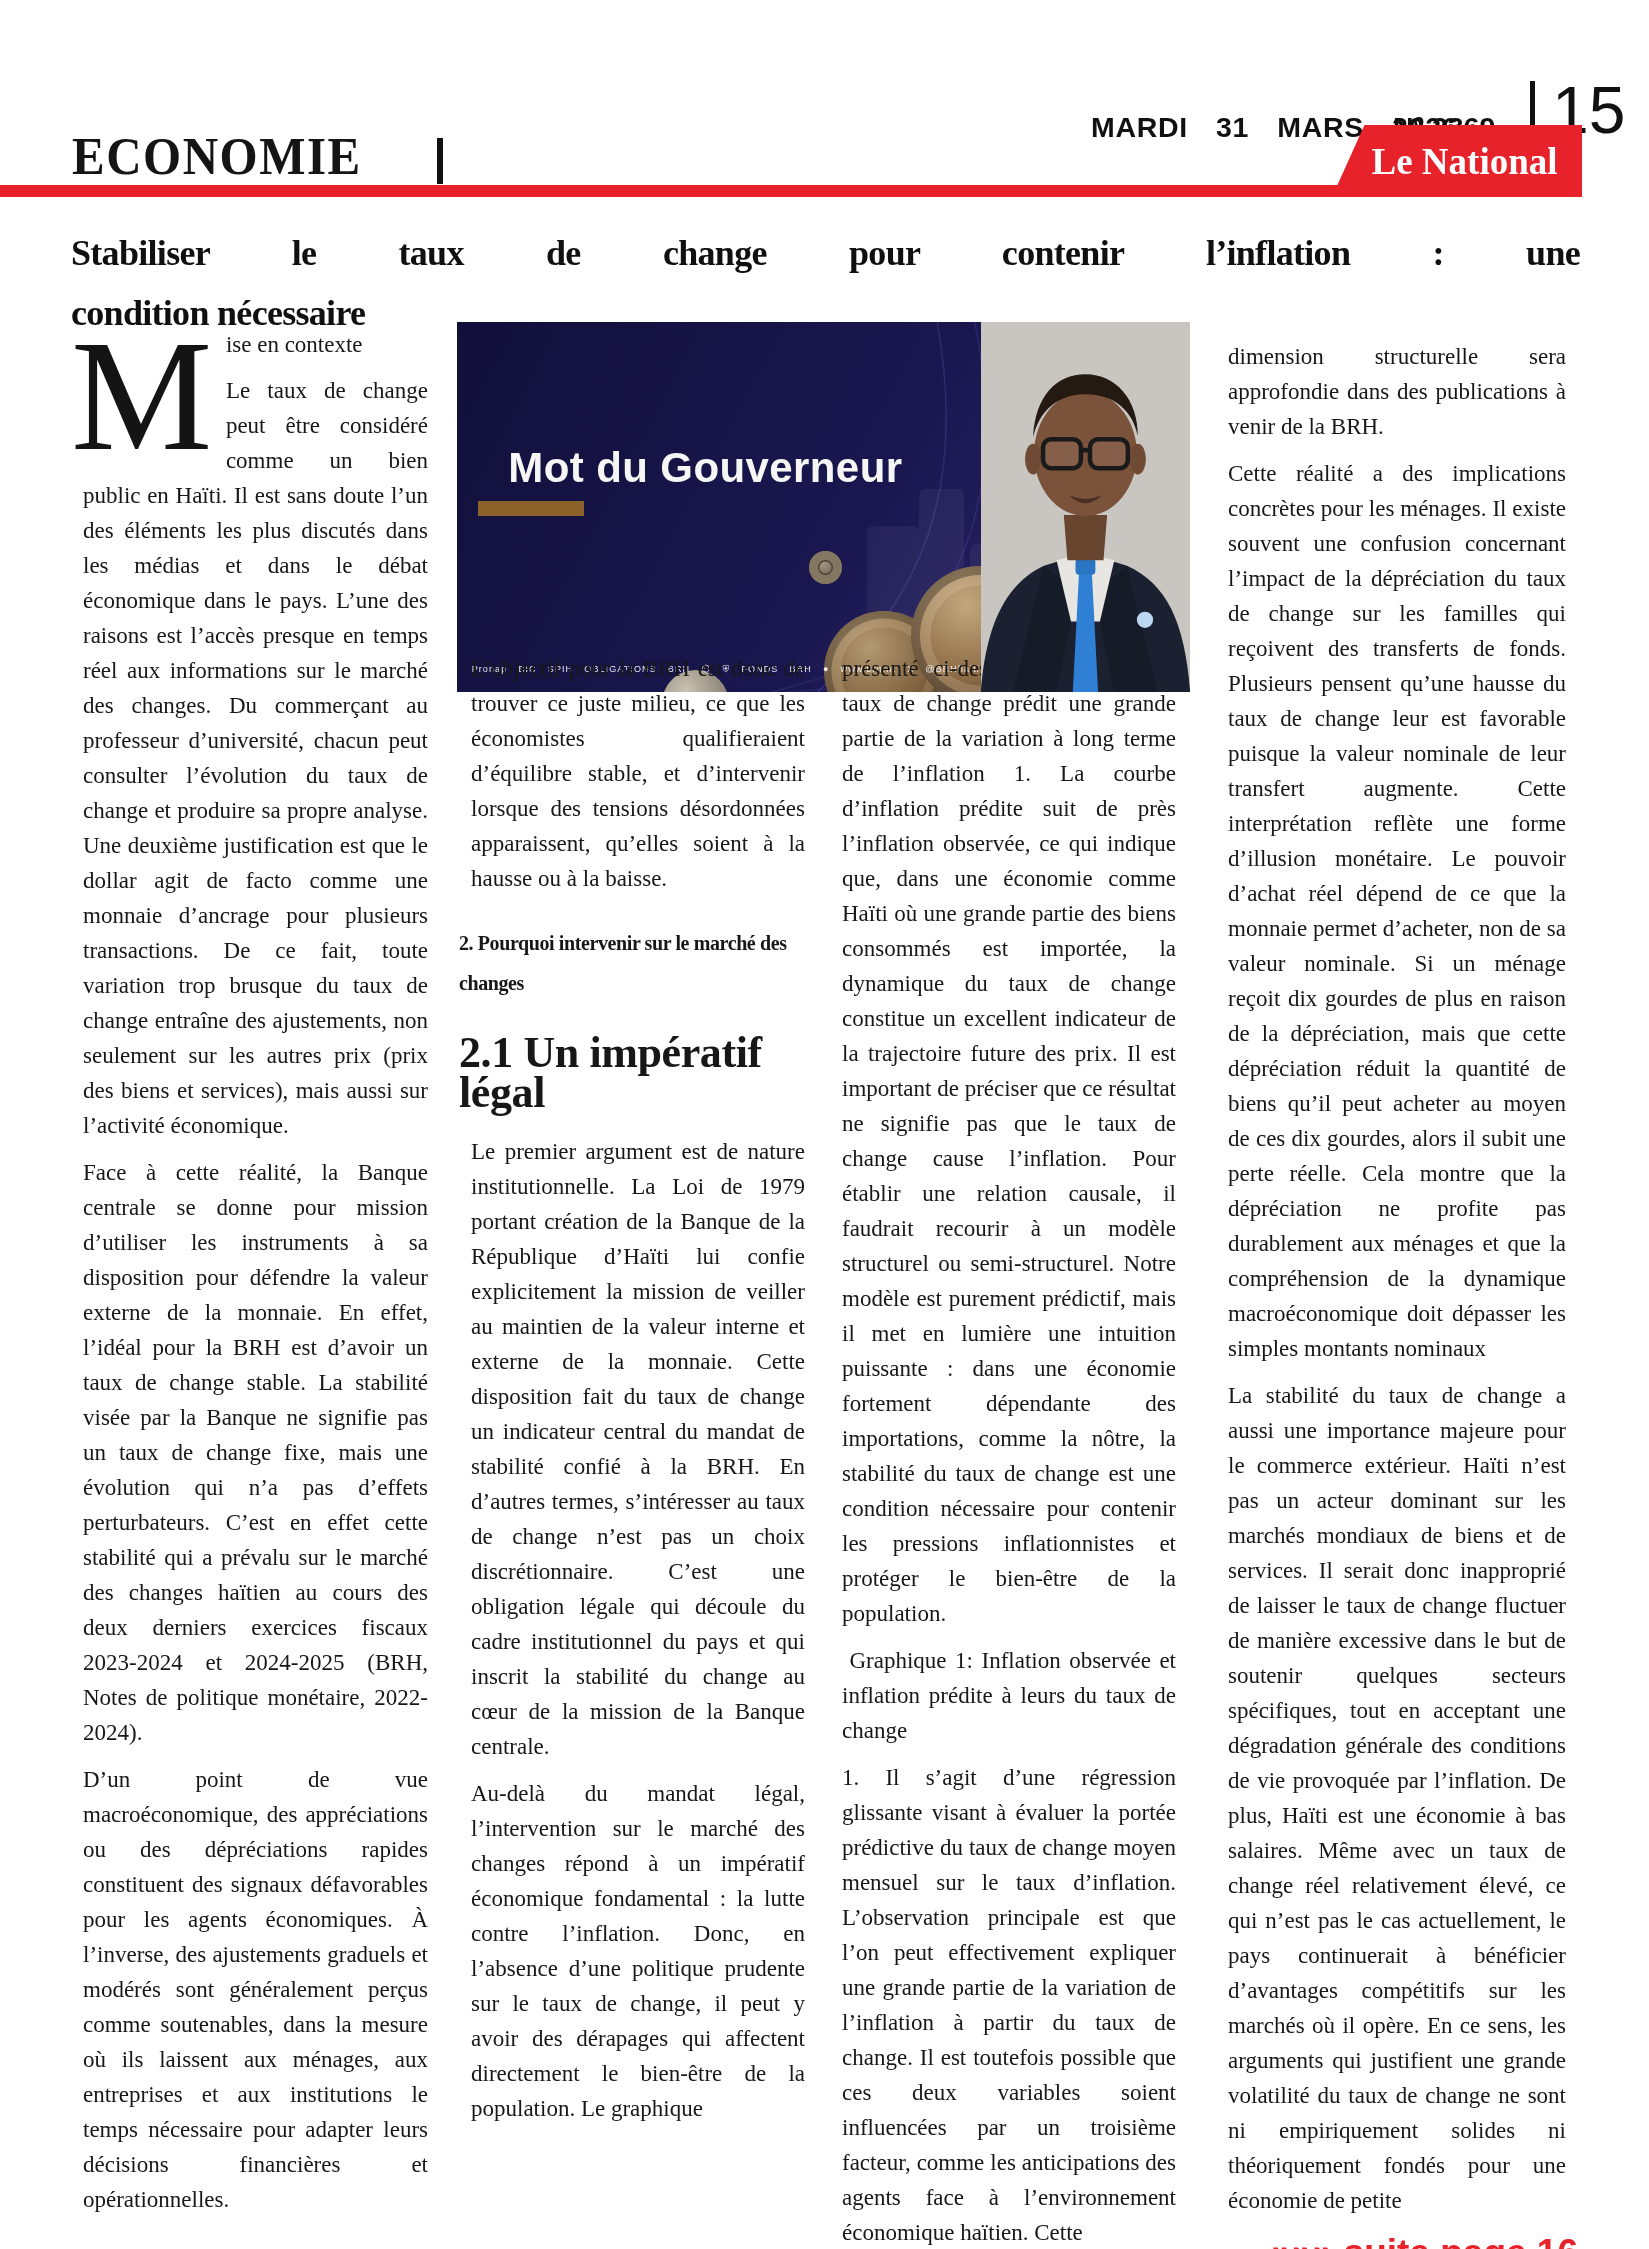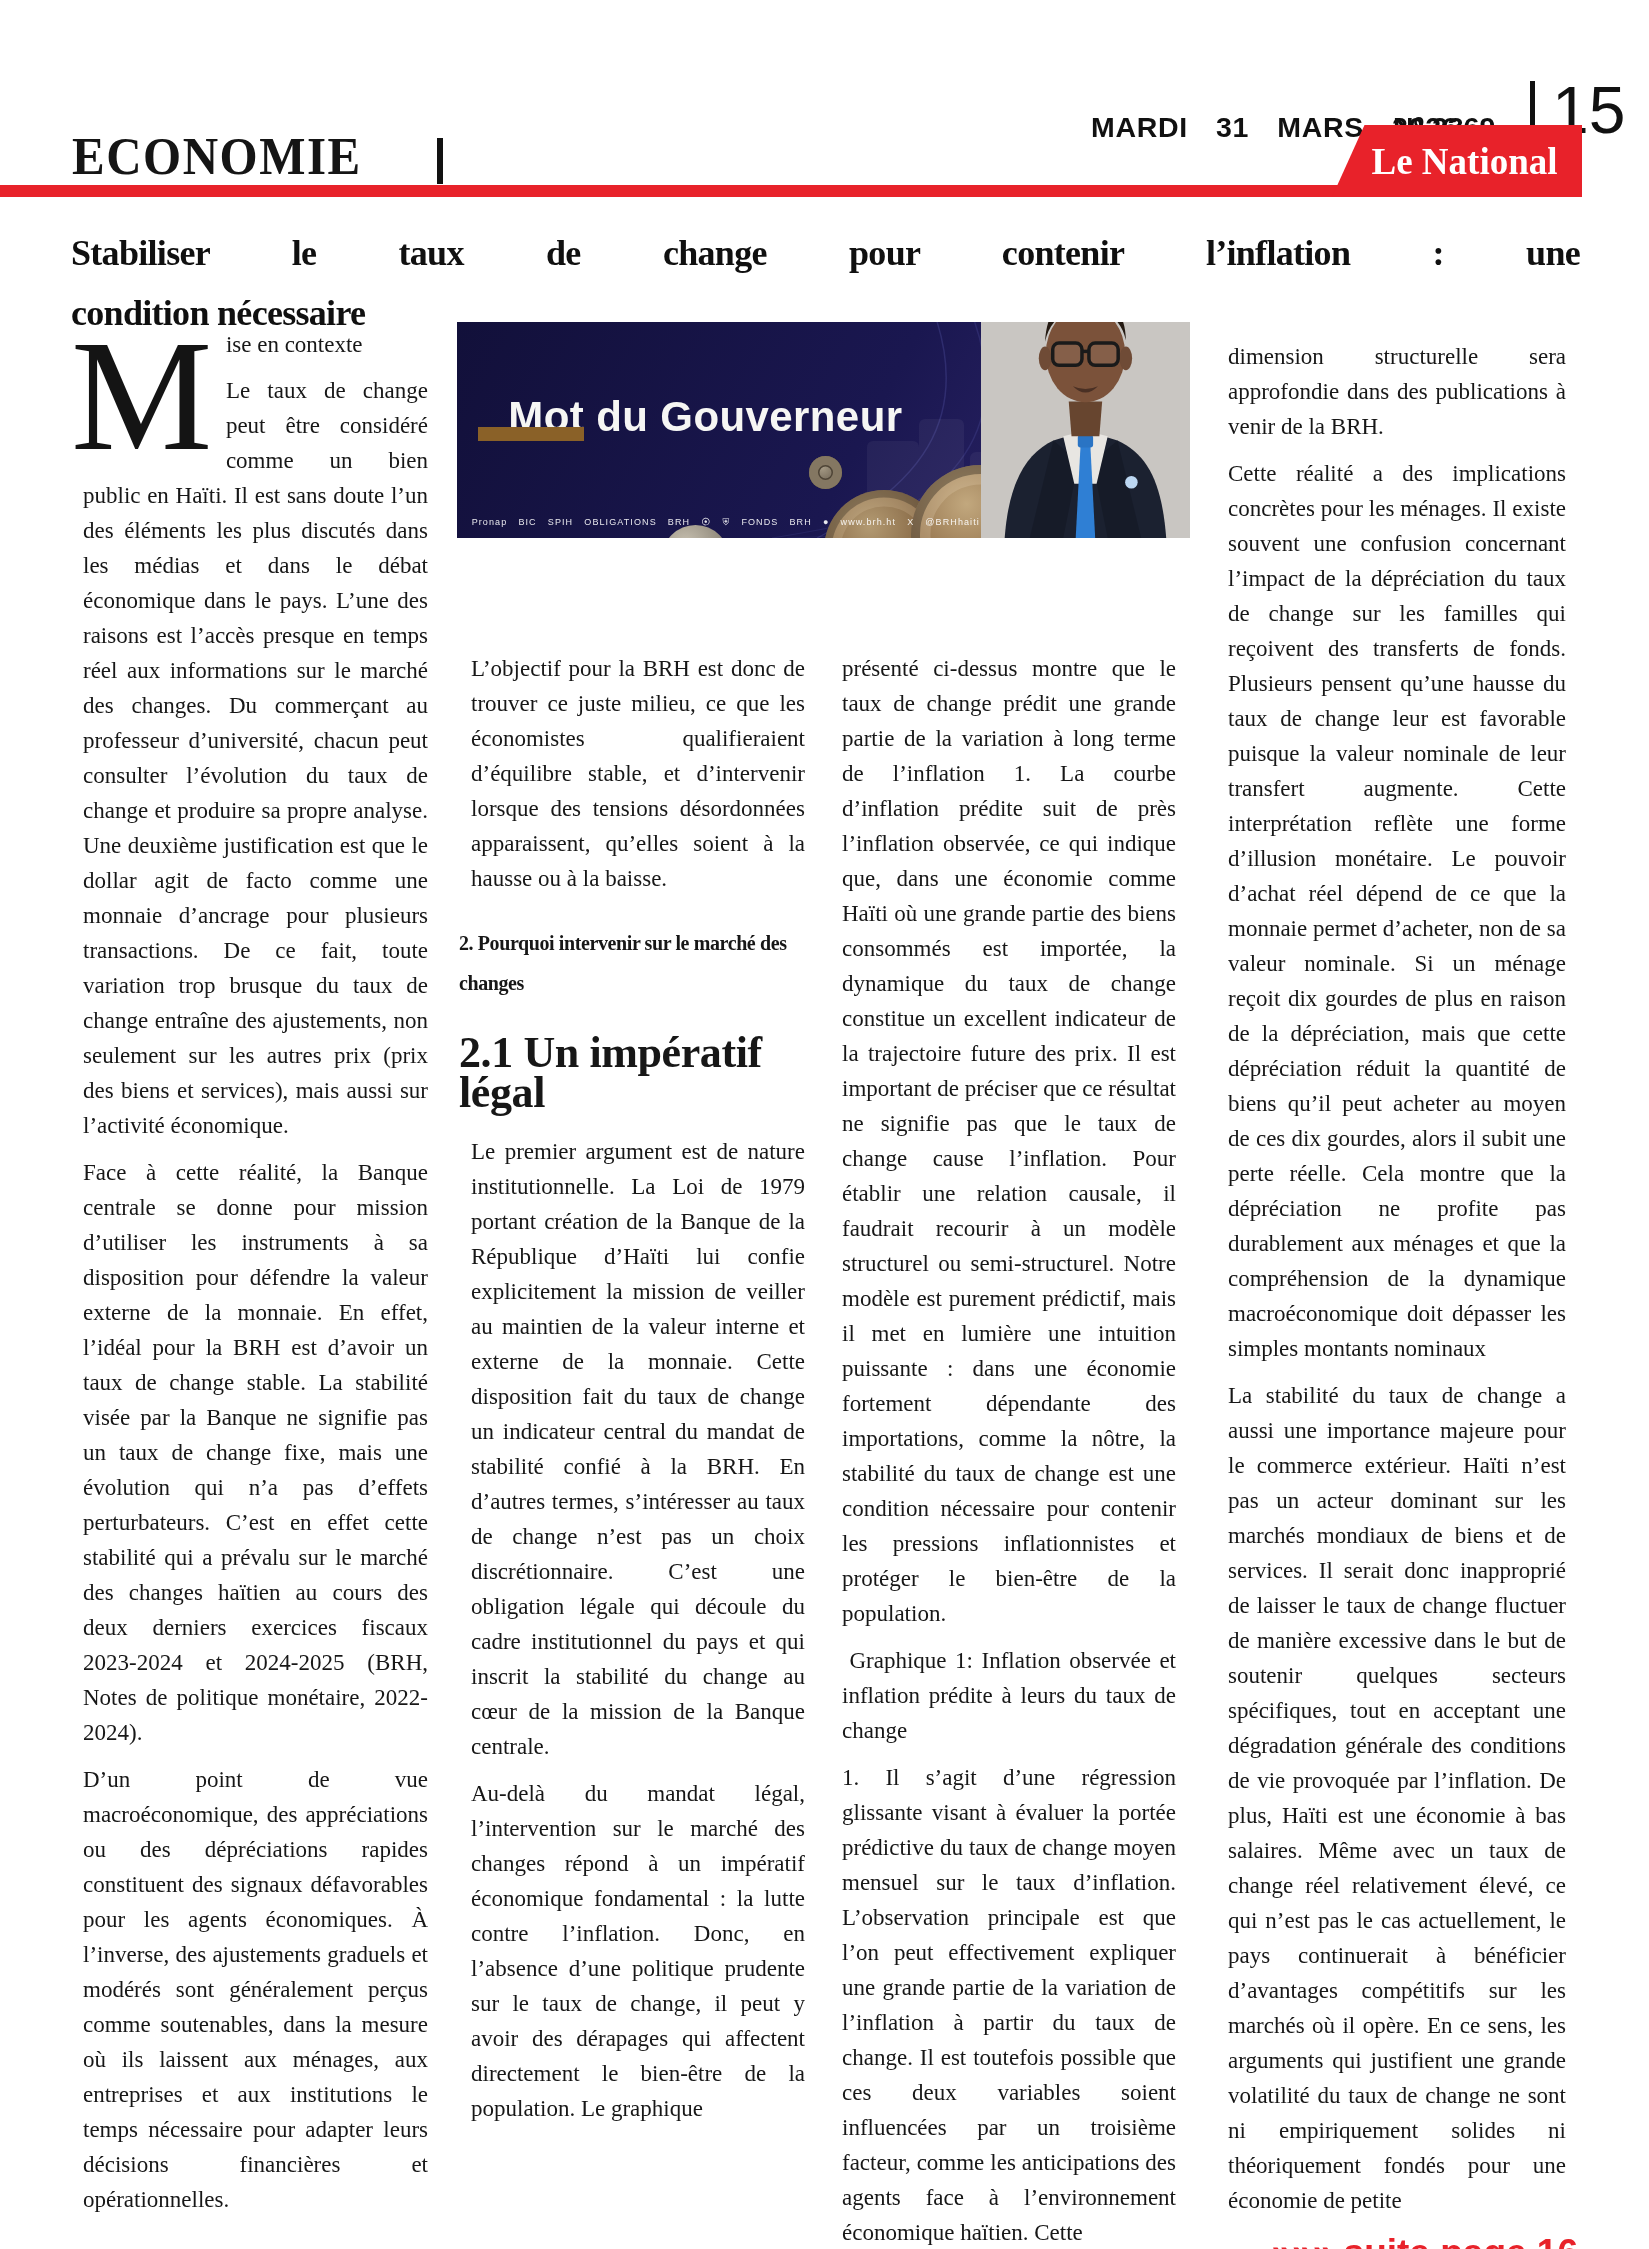--- a/index.html
+++ b/index.html
@@ -40,21 +40,21 @@
   .col p + p, .col .kick + p{margin-top:11.2px;}
   .dropcap{float:left;font-size:159px;line-height:0.76;padding:7.5px 13.5px 0 0;font-weight:400;color:#141414;}
   .kick{display:block;}
   .h2{font-weight:700;font-size:20px;line-height:40px;margin:27px 0 19.5px 0;text-align:left;letter-spacing:-0.4px;}
   .h3{font-weight:700;font-size:44px;line-height:40px;margin:30px 0 21px 0;text-align:left;letter-spacing:-0.4px;}
   .caption{text-indent:7.5px;}
   .continuation{margin-top:16.5px;text-align:right;color:#e8222a;
                 font-family:"Liberation Sans",sans-serif;font-weight:600;font-size:37px;cursor:pointer;}
 
   
-  .banner{position:absolute;left:457px;top:322px;width:733px;height:216px;overflow:hidden;
+  .banner{position:absolute;left:457px;top:322px;width:733px;height:370px;overflow:hidden;
           background:linear-gradient(118deg,#12103a 0%,#1a1750 55%,#262060 78%,#1a1750 100%);}
   .mesh{position:absolute;inset:0;width:100%;height:100%;}
   .banner-title{position:absolute;left:7%;top:33%;color:#f6f6f4;font-family:"Liberation Sans",sans-serif;
                 font-weight:800;font-size:42px;letter-spacing:0.4px;}
   .gold-bar{position:absolute;left:2.8%;top:48.5%;width:14.5%;height:14.2px;background:#8a6128;}
   .coin{position:absolute;border-radius:50%;}
   .c1{left:48%;top:62%;width:33px;height:33px;
       background:radial-gradient(circle at 40% 35%,#a59a85,#6e6353 60%,#443a2d 95%);
       box-shadow:inset 0 0 0 9px #847762, inset 0 0 0 10.5px #4e4436;}
   .c2{left:35%;top:84%;width:94px;height:94px;

